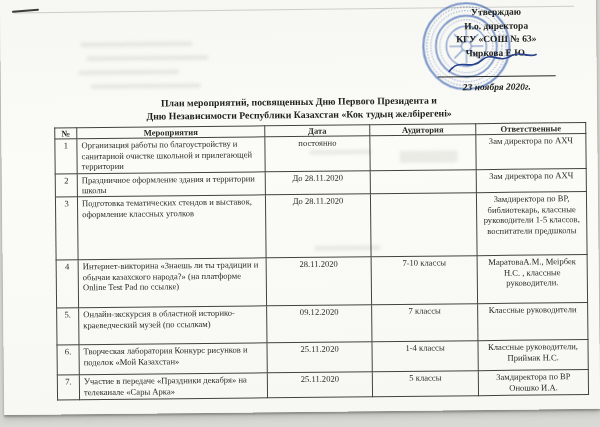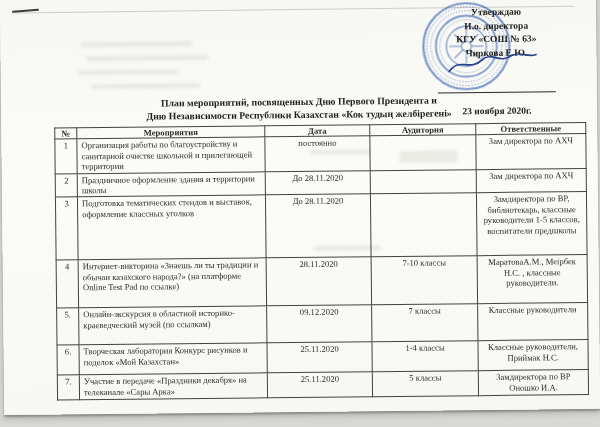--- a/index.html
+++ b/index.html
@@ -22,22 +22,22 @@
   .ghost { position:absolute; background:rgba(150,150,140,.16);
     filter:blur(1.5px); border-radius:2px; }
 
   
   .approval {
     position:absolute; top:18px; right:16px; width:168px;
     text-align:center; font-weight:bold; font-size:9.5px; line-height:13.5px;
     color:#23231f;
   }
   .approval .date-line {
-    display:inline-block; margin-top:32px; padding-top:12px;
-    border-top:1.4px solid #2a2a26; min-width:118px;
+    display:inline-block; margin-top:16px; padding-top:4px;
+    border-top:1.4px solid #2a2a26; min-width:118px;font-style:italic;
   }
   .stamp { position:absolute; left:420px; top:12px; width:92px; height:92px;
     opacity:.72; mix-blend-mode:multiply; filter:blur(.2px); }
   .signature { position:absolute; left:444px; top:62px; width:96px; height:24px; }
 
   
   .title { position:absolute; left:0; top:106px; width:100%;
     text-align:center; font-weight:bold; font-size:9.8px; line-height:12.5px;
     color:#1f1f1b; }
 

